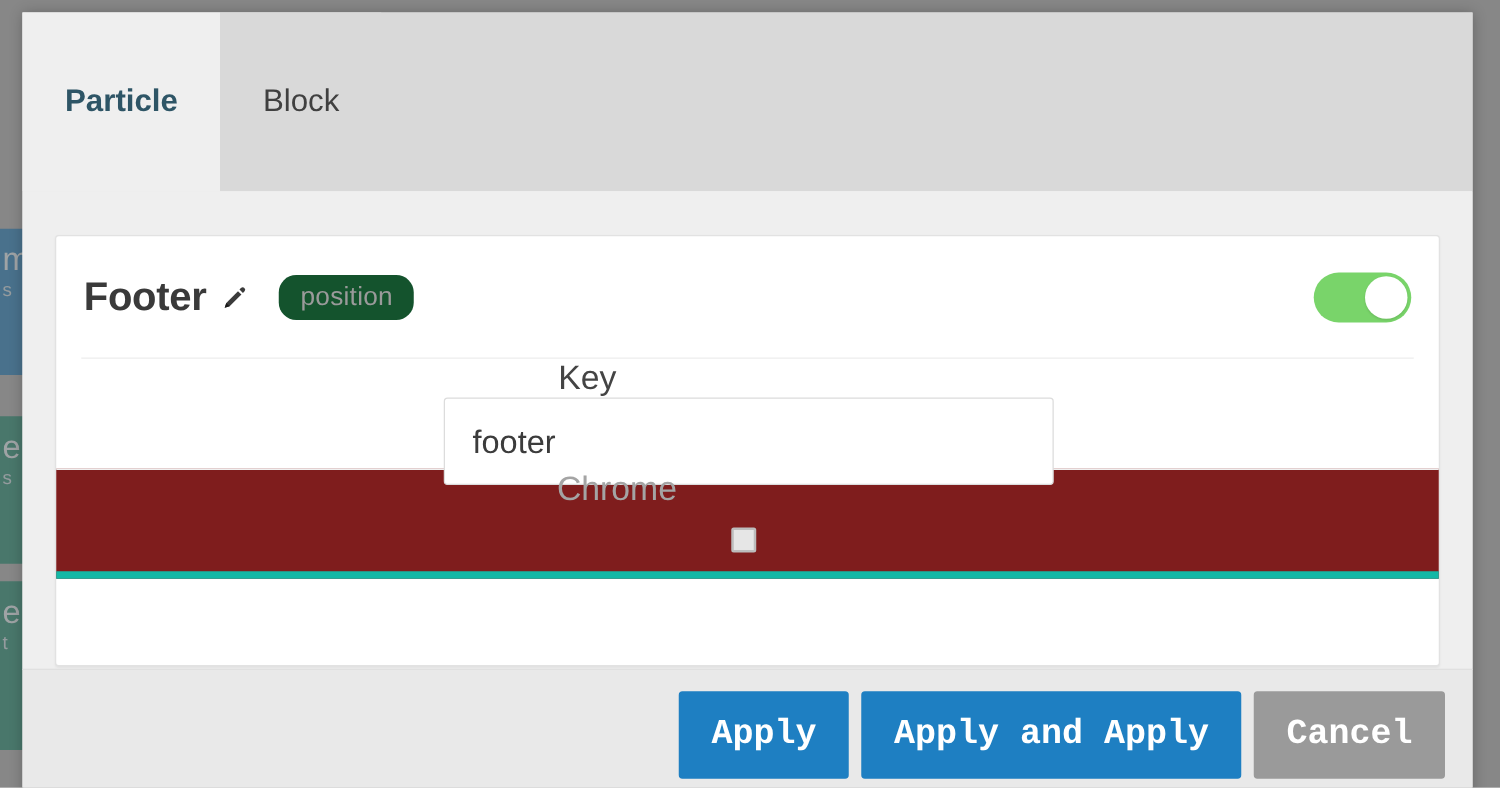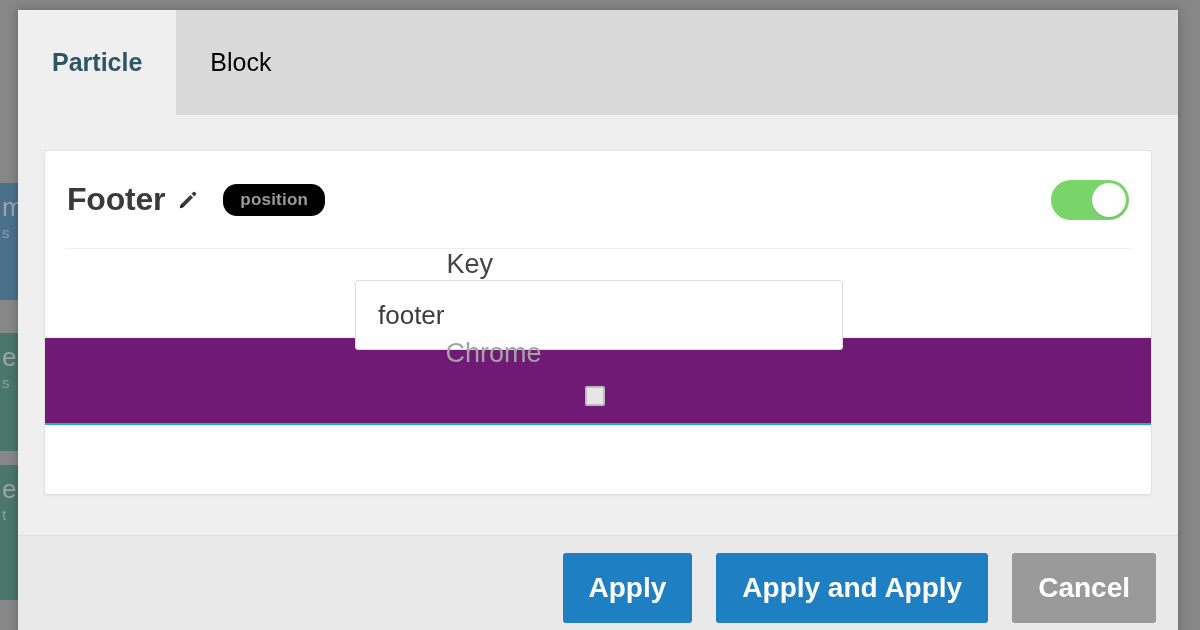--- a/index.html
+++ b/index.html
@@ -60,42 +60,42 @@
     width: 1160px;
     height: 630px;
     background: #efefef;
     box-shadow: 0 0 10px rgba(0,0,0,0.25);
     display: flex;
     flex-direction: column;
   }
 
   
   #tab-bar {
-    height: 105px;
+    height: 143px;
     background: #d9d9d9;
     display: flex;
     align-items: stretch;
     flex: none;
   }
   .tab {
     display: flex;
     align-items: center;
     padding: 0 34px;
     font-size: 25px;
     cursor: pointer;
     user-select: none;
   }
   .tab.active {
     background: #efefef;
     color: #2e5566;
     font-weight: bold;
   }
   .tab.inactive {
     background: #d9d9d9;
-    color: #000000;
+    color: #404040;
   }
 
   
   #modal-body {
     flex: 1 1 auto;
     padding: 35px 26px 0 26px;
     box-sizing: border-box;
     background: #efefef;
   }
 
@@ -125,24 +125,24 @@
     letter-spacing: -0.2px;
   }
   #edit-pencil-icon {
     margin-left: 12px;
     display: inline-flex;
     align-items: center;
     cursor: pointer;
   }
   #position-badge {
     margin-left: 24px;
-    background: #000000;
+    background: #14532d;
     color: #9a9a9a;
-    font-size: 17px;
-    font-weight: bold;
+    font-size: 21px;
+    font-weight: normal;
     border-radius: 14px;
     padding: 7px 17px 8px 17px;
     line-height: 1;
     letter-spacing: 0.2px;
   }
   #header-spacer { flex: 1 1 auto; }
 
   
   #enabled-toggle {
     width: 78px;
@@ -168,23 +168,23 @@
   .field-row {
     display: flex;
     align-items: center;
     height: 88px;
     padding: 0 20px 0 22px;
     margin: 0 -20px;
     box-sizing: border-box;
     flex-direction: column;
   }
   .field-row.disabled {
-    background: #701a75;
+    background: #7f1d1d;
     border-top: 1px solid #f0f0f0;
-    border-bottom: 2px solid #14b8a6;
+    border-bottom: 6px solid #14b8a6;
     padding-left: 20px;
   }
   .field-label {
     width: 305px;
     flex: none;
     font-size: 27px;
     color: #444444;
   }
   .field-row.disabled .field-label { color: #a4a4a4; }
 
@@ -234,27 +234,27 @@
     border-top: 1px solid #e0e0e0;
     display: flex;
     align-items: center;
     justify-content: flex-end;
     padding-right: 22px;
     box-sizing: border-box;
   }
   .footer-btn {
     border: none;
     border-radius: 3px;
-    font-family: Liberation Sans, sans-serif;
+    font-family: Liberation Mono, monospace;
     font-size: 28px;
     font-weight: bold;
     color: #ffffff;
     height: 70px;
     padding: 0 26px;
-    margin-left: 24px;
+    margin-left: 10px;
     cursor: pointer;
     line-height: 1;
   }
   .footer-btn.primary { background: #1e7fc2; }
   .footer-btn.neutral { background: #9a9a9a; text-align: center; }
 </style>
 </head>
 <body>
 
 <div id="background-page">

